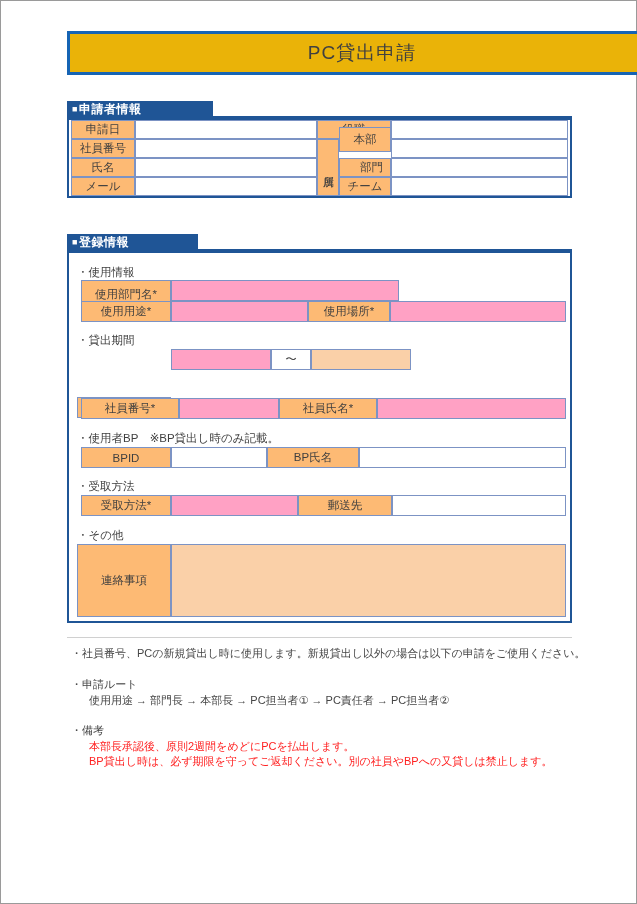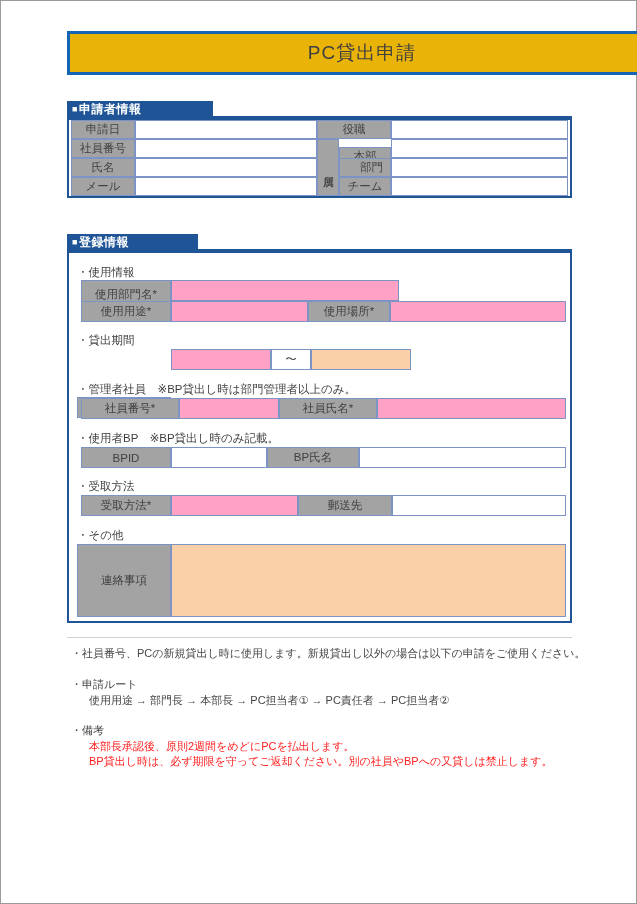--- a/index.html
+++ b/index.html
@@ -89,21 +89,21 @@
     box-sizing: border-box;
     border: 1px solid #7c93c4;
     display: flex;
     align-items: center;
     justify-content: center;
     font-size: 11.5px;
     color: #3f3f3f;
     overflow: hidden;
     white-space: nowrap;
   }
-  .lbl      { background: #a3a3a3; }
+  .lbl      { background: #fdba74; }
   .val      { background: #ffffff; }
   .pink     { background: #ffa1c4; }
   .orange   { background: #fad0a8; }
   .vert {
     writing-mode: vertical-rl;
     text-orientation: upright;
     letter-spacing: 1px;
     font-size: 11px;
   }
 
@@ -156,21 +156,21 @@
     <div class="cell lbl" style="left:70px; top:157px;  width:64px; height:19px;">氏名</div>
     <div class="cell lbl" style="left:70px; top:176px;  width:64px; height:19px;">メール</div>
 
     <div class="cell val" style="left:134px; top:119px; width:182px; height:19px;"></div>
     <div class="cell val" style="left:134px; top:138px; width:182px; height:19px;"></div>
     <div class="cell val" style="left:134px; top:157px; width:182px; height:19px;"></div>
     <div class="cell val" style="left:134px; top:176px; width:182px; height:19px;"></div>
 
     <div class="cell lbl" style="left:316px; top:119px; width:74px; height:19px;">役職</div>
     <div class="cell lbl vert" style="left:316px; top:138px; width:22px; height:57px;">所属</div>
-    <div class="cell lbl" style="left:338px; top:146px; width:52px; height:19px;">本部</div>
+    <div class="cell lbl" style="left:338px; top:126px; width:52px; height:25px;">本部</div>
     <div class="cell lbl" style="left:338px; top:157px; width:52px; height:19px;padding-left:13px;">部門</div>
     <div class="cell lbl" style="left:338px; top:176px; width:52px; height:19px;">チーム</div>
 
     <div class="cell val" style="left:390px; top:119px; width:177px; height:19px;"></div>
     <div class="cell val" style="left:390px; top:138px; width:177px; height:19px;"></div>
     <div class="cell val" style="left:390px; top:157px; width:177px; height:19px;"></div>
     <div class="cell val" style="left:390px; top:176px; width:177px; height:19px;"></div>
 
     <div class="sec-head" style="left:66px; top:233px; width:131px;">
       <span class="sq">■</span>
@@ -191,21 +191,20 @@
     <div class="cell lbl" style="left:307px; top:300px; width:82px; height:21px;">使用場所*</div>
     <div class="cell pink" style="left:389px; top:300px; width:176px; height:21px;"></div>
 
     <div class="sub-label" style="left:76px; top:332px;">・貸出期間</div>
 
     <div class="cell lbl" style="left:76px; top:348px; width:94px; height:21px;margin-top:48px;">貸出希望期間*</div>
     <div class="cell pink" style="left:170px; top:348px; width:100px; height:21px;"></div>
     <div class="cell val" style="left:270px; top:348px; width:40px; height:21px;">〜</div>
     <div class="cell orange" style="left:310px; top:348px; width:100px; height:21px;"></div>
 
-    <div class="sub-label" style="left:76px; top:381px;">・管理者社員　※BP貸出し時は部門管理者以上のみ。</div>
 
     <div class="cell lbl" style="left:80px; top:397px; width:98px; height:21px;">社員番号*</div>
     <div class="cell pink" style="left:178px; top:397px; width:100px; height:21px;"></div>
     <div class="cell lbl" style="left:278px; top:397px; width:98px; height:21px;">社員氏名*</div>
     <div class="cell pink" style="left:376px; top:397px; width:189px; height:21px;"></div>
 
     <div class="sub-label" style="left:76px; top:430px;">・使用者BP　※BP貸出し時のみ記載。</div>
 
     <div class="cell lbl" style="left:80px; top:446px; width:90px; height:21px;">BPID</div>
     <div class="cell val" style="left:170px; top:446px; width:96px; height:21px;"></div>

